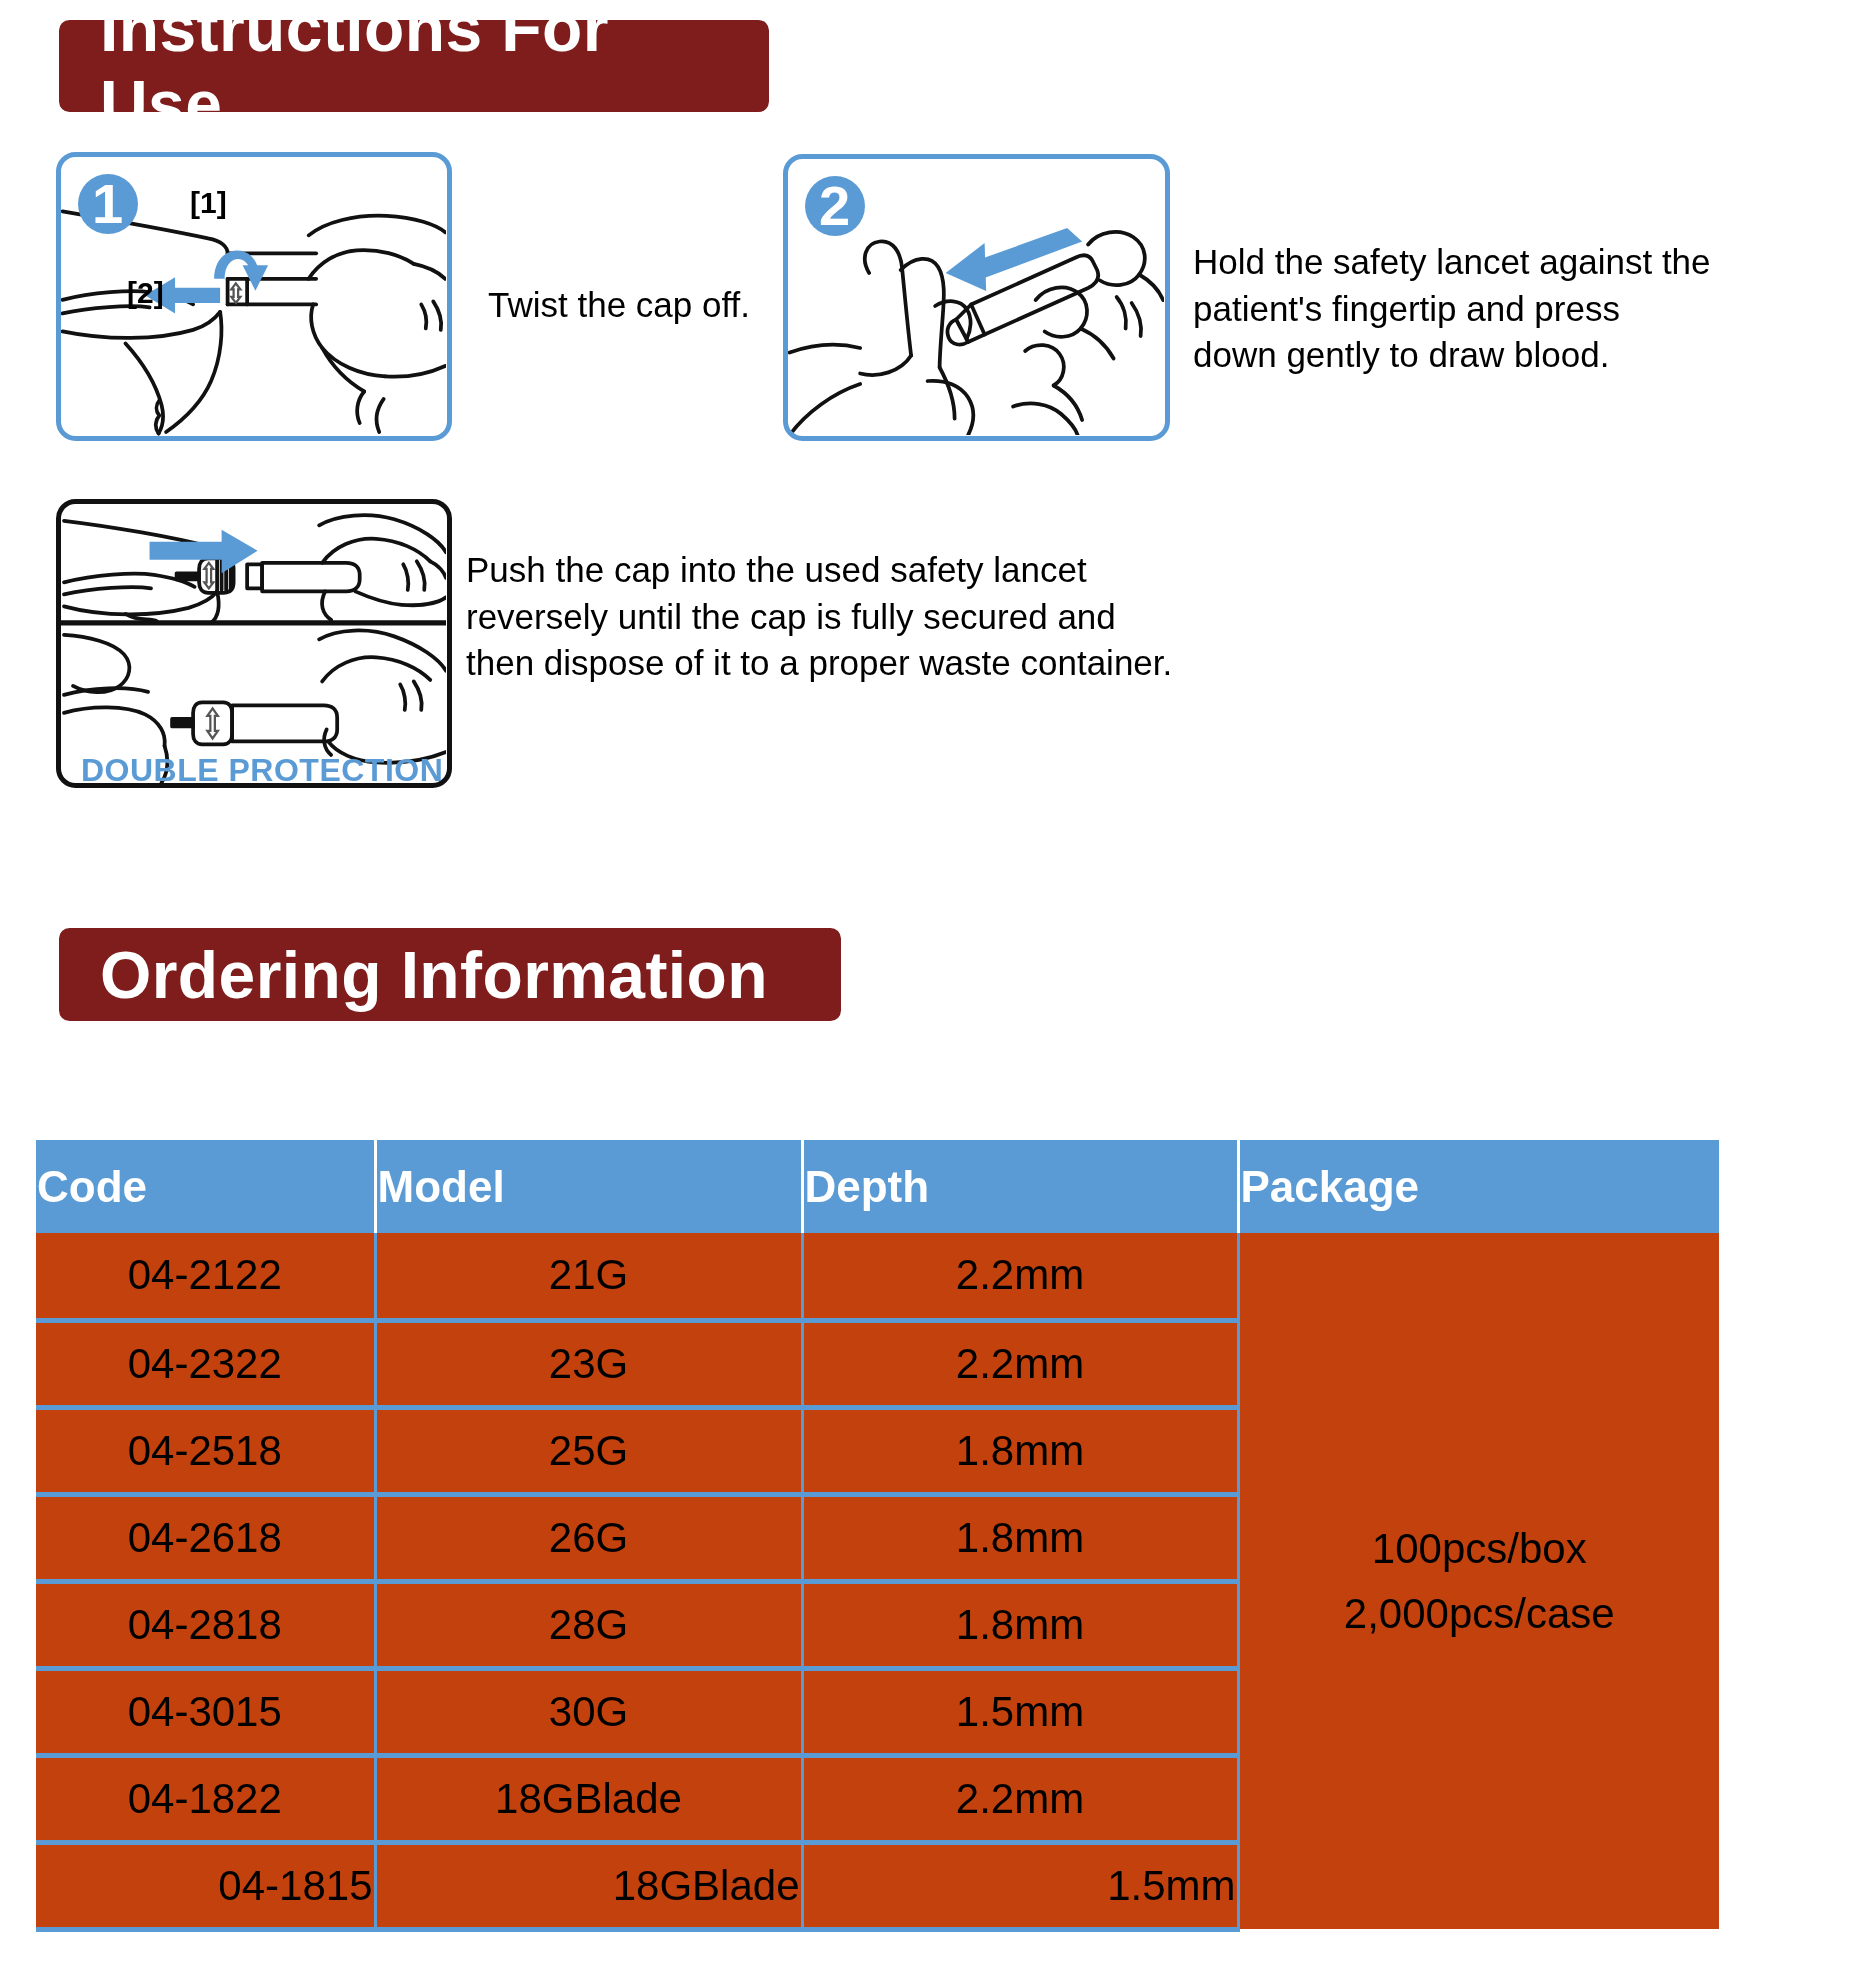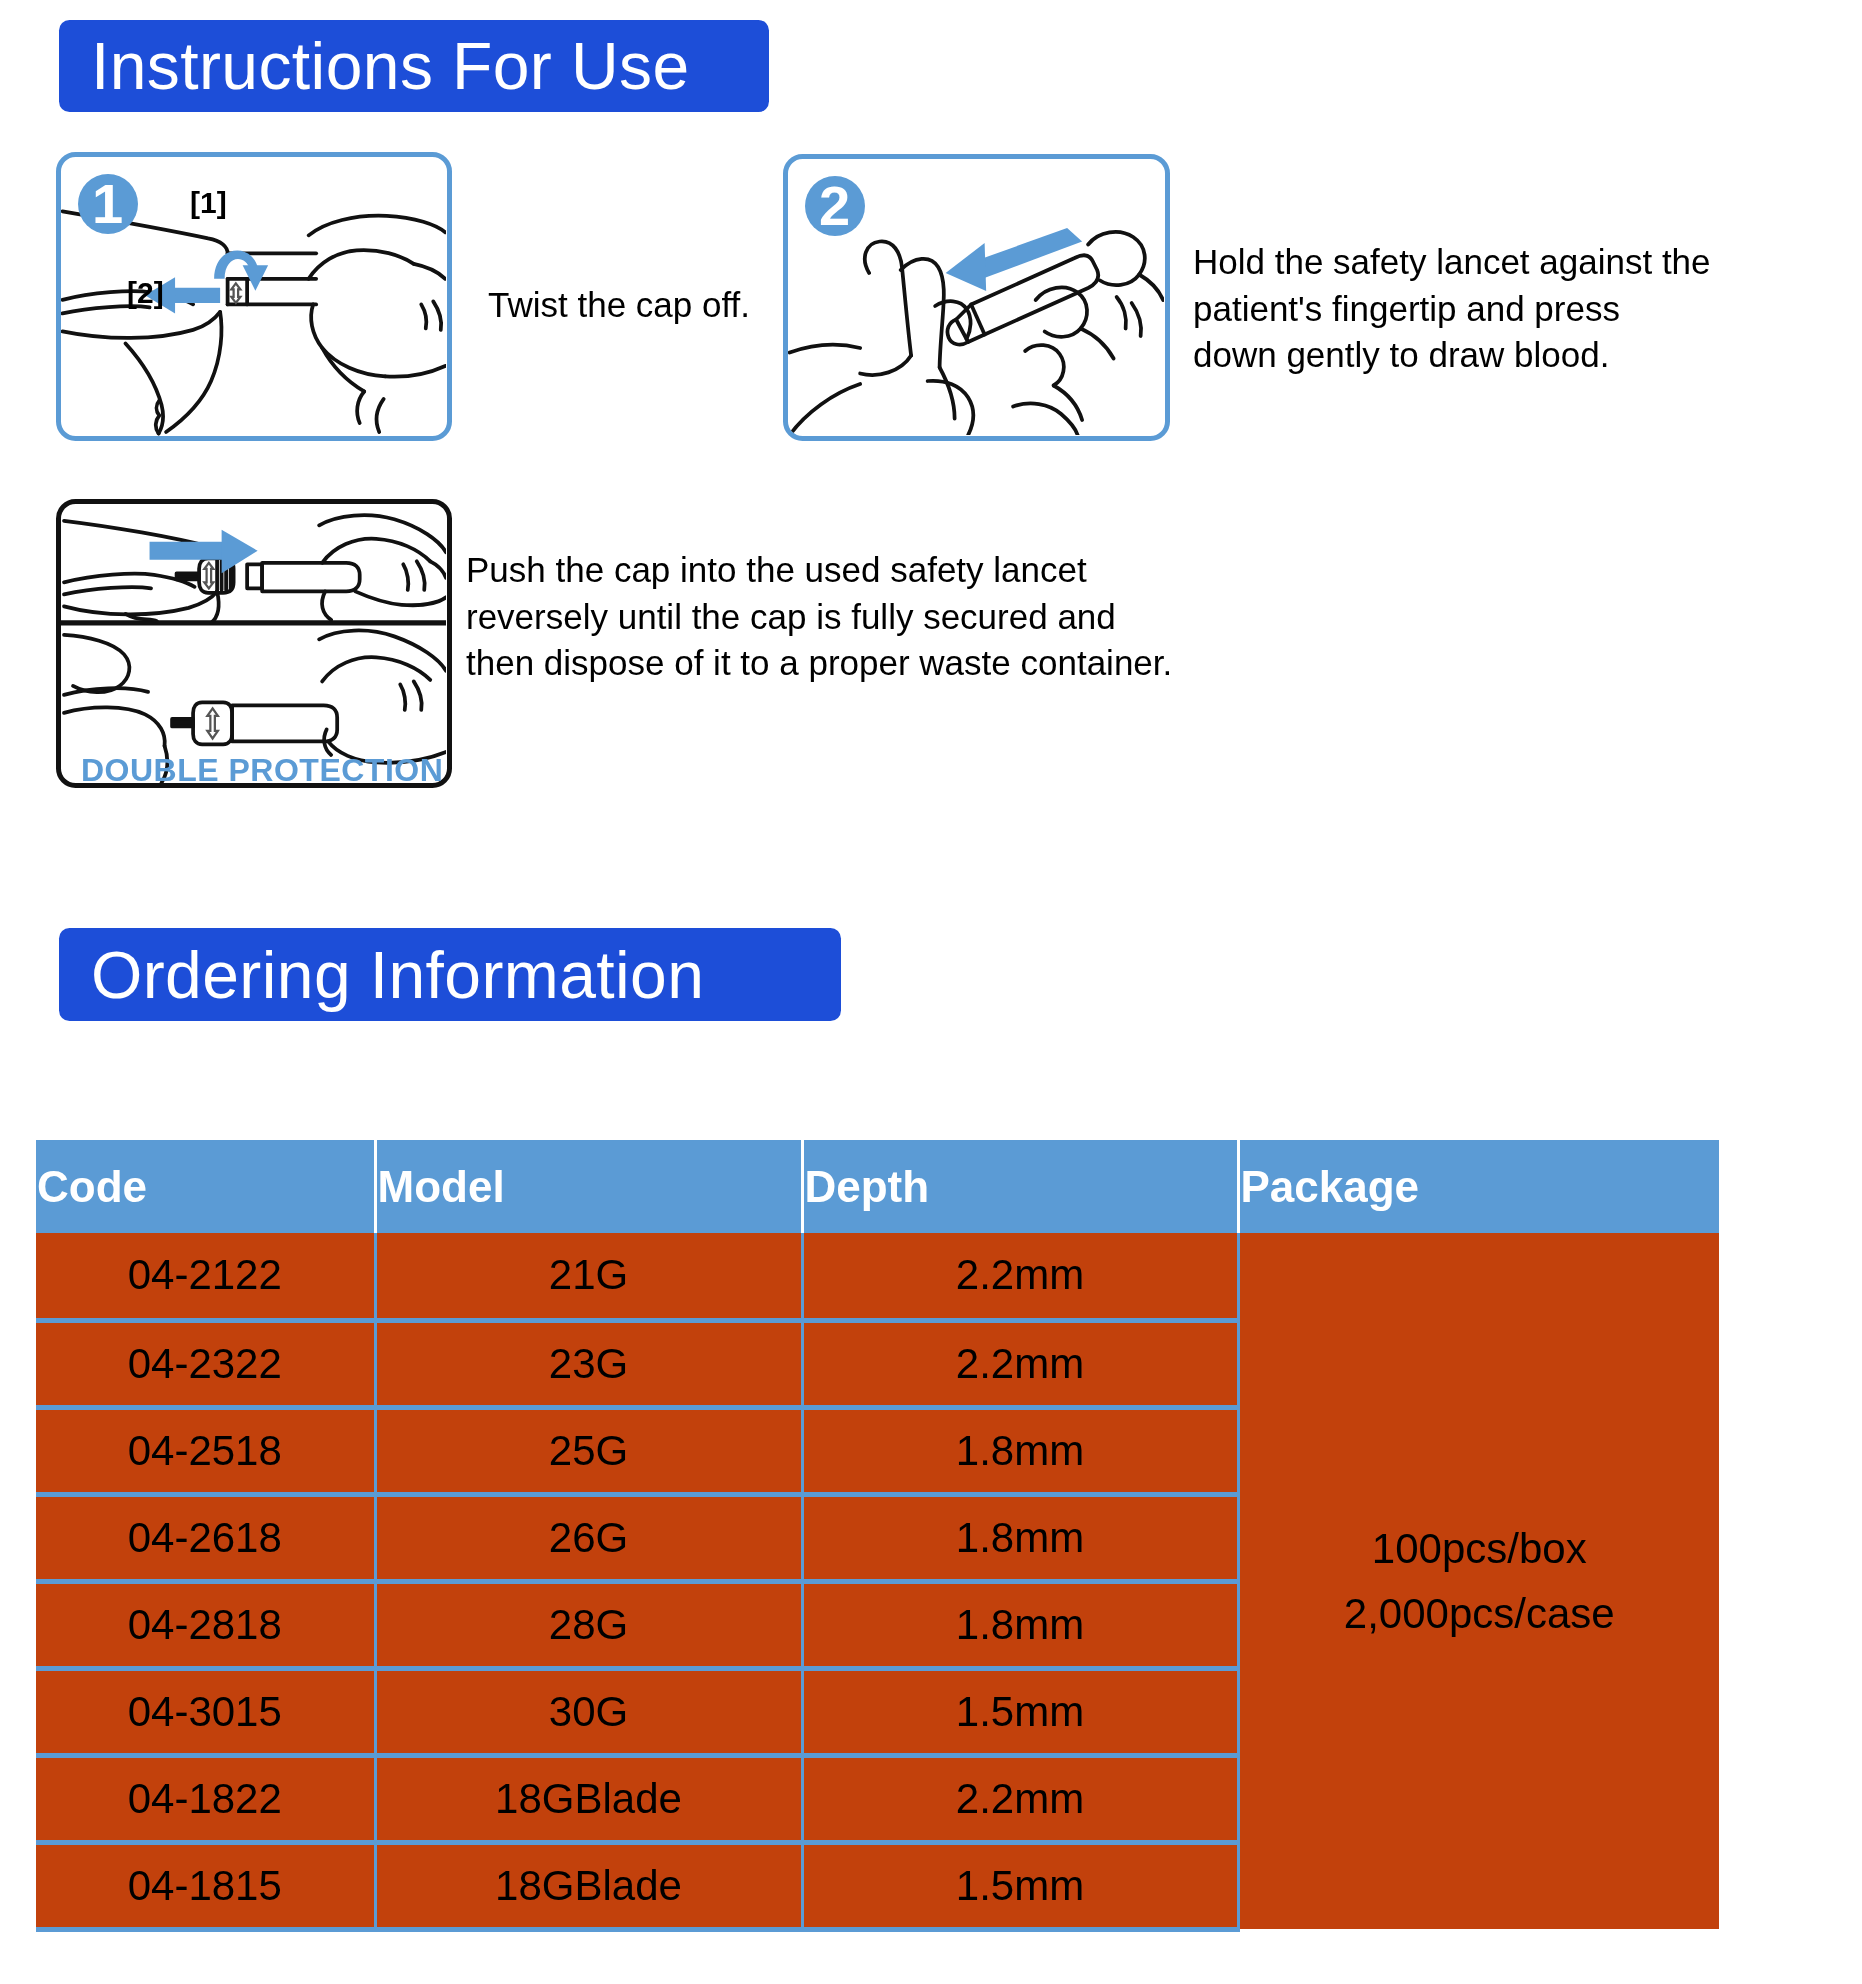--- a/index.html
+++ b/index.html
@@ -10,27 +10,27 @@
     background: #ffffff;
     font-family: "Liberation Sans", sans-serif;
     color: #000000;
     overflow: hidden;
     position: relative;
   }
 
   
   .banner {
     position: absolute;
-    background: #1d4ed8;
+    background: #7f1d1d;
     border-radius: 10.5px;
     color: #ffffff;
-    font-weight: normal;
+    font-weight: bold;
     display: flex;
     align-items: center;
-    padding: 0 32px;
+    padding: 0 41px;
     letter-spacing: 0.4px;
   }
   #banner-ifu { left: 59px; top: 19.5px; width: 710px; height: 92px; font-size: 66px; }
   #banner-order { left: 59px; top: 928px; width: 782px; height: 93px; font-size: 66px; text-align: center; }
 
   
   .panel {
     position: absolute;
     background: #ffffff;
     overflow: hidden;
@@ -125,21 +125,21 @@
     border-right: 3px solid #5B9BD5;
     background: #c2410c;
   }
   #order-table tbody tr:first-child td { border-top: none; }
   #order-table tbody td.pkg-cell {
     border-right: none;
     border-top: none;
     font-size: 42px;
     line-height: 1.55;
   }
-  #order-table tbody tr:last-child td { border-bottom: 5.3px solid #5B9BD5; }
+  #order-table tbody tr:last-child td { border-bottom: 5.3px solid #5B9BD5; text-align: right; }
   #order-table tbody tr:last-child td.pkg-cell { border-bottom: 5.3px solid #5B9BD5; }
 
   .pkg-line { display: block; }
 </style>
 </head>
 <body>
 
 <div id="banner-ifu" class="banner">
   <span>Instructions For Use</span>
 </div>

